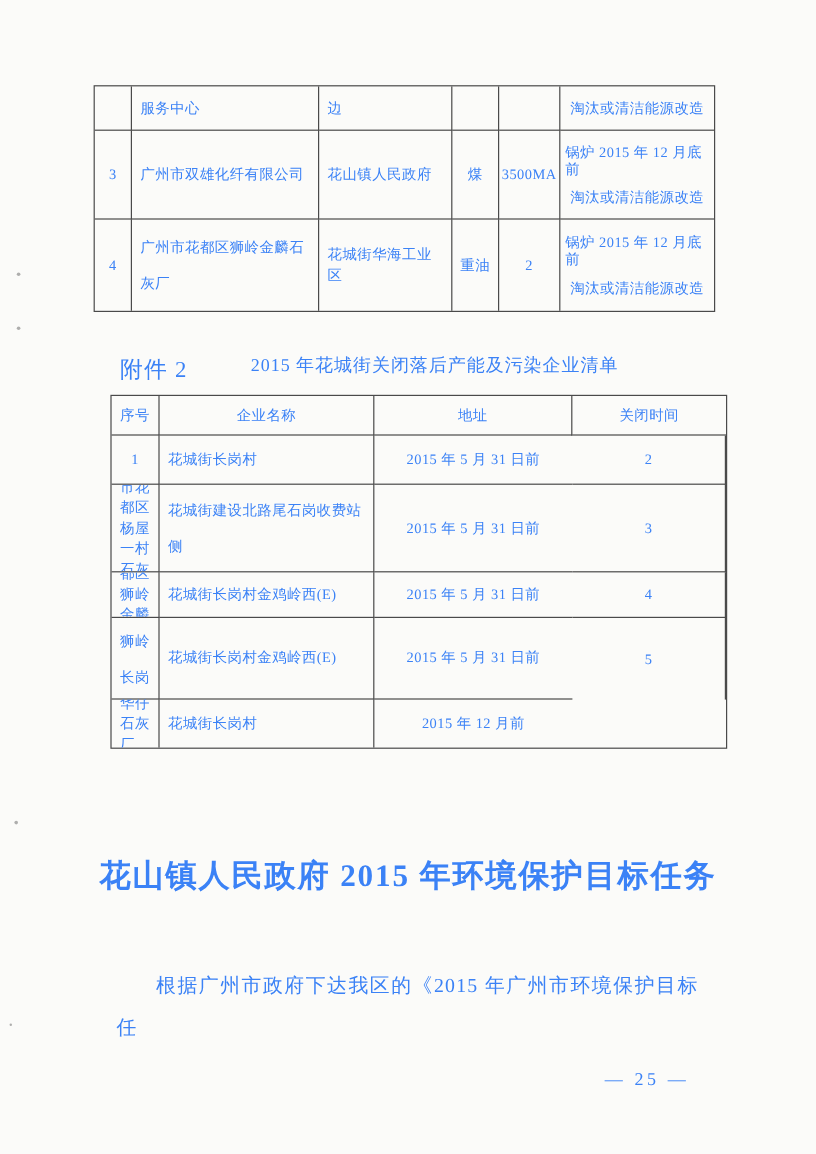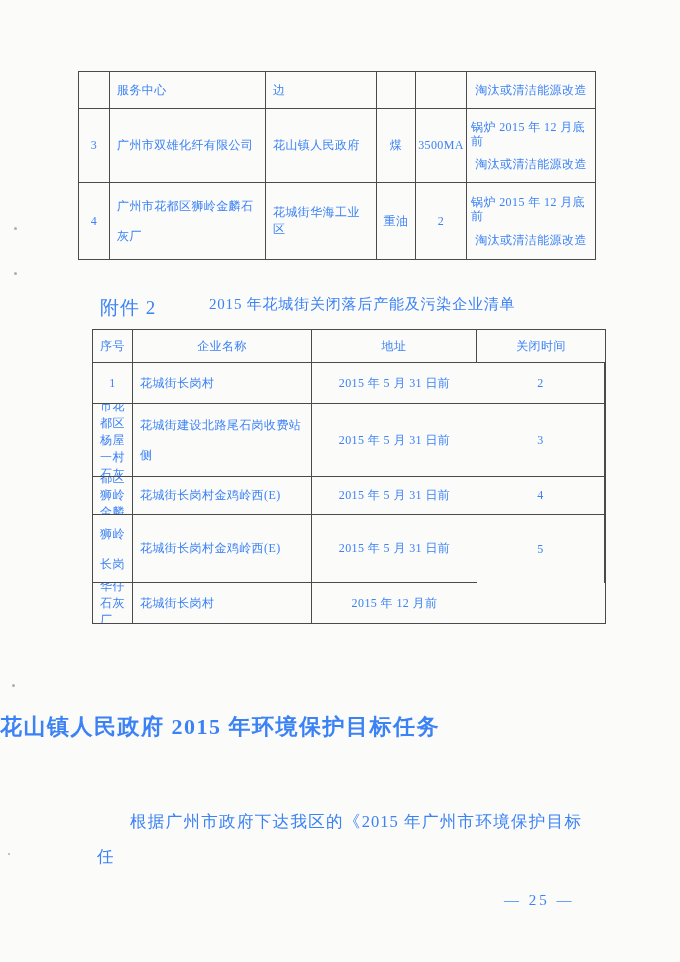--- a/index.html
+++ b/index.html
@@ -45,21 +45,22 @@
   .cell.lastrow{border-bottom:none;}
   .cell.left{justify-content:flex-start;text-align:left;padding:0 7px;}
   .cell.wrap{line-height:2.5;}
   .cell.action{flex-direction:column;justify-content:space-evenly;line-height:1.2;padding:2px 4px;}
   
   .att-label{position:absolute;left:100px;top:295px;font-size:19px;letter-spacing:1px;}
   .att-title{position:absolute;left:209px;top:295px;font-size:15px;letter-spacing:.8px;}
   
   .sec-title{
     position:absolute;left:0;top:712px;width:100%;
-    font-size:22px;font-weight:bold;
+    text-align:center;
+    font-size:26px;font-weight:bold;
     letter-spacing:1.5px;
   }
   
   .para{
     position:absolute;left:80px;top:804px;width:502px;
     font-size:16.5px;line-height:35px;
     letter-spacing:1px;
   }
   .para .line{text-align:justify;text-align-last:justify;margin-left:17px;}
   .para .line.indent{text-indent:2em;}

